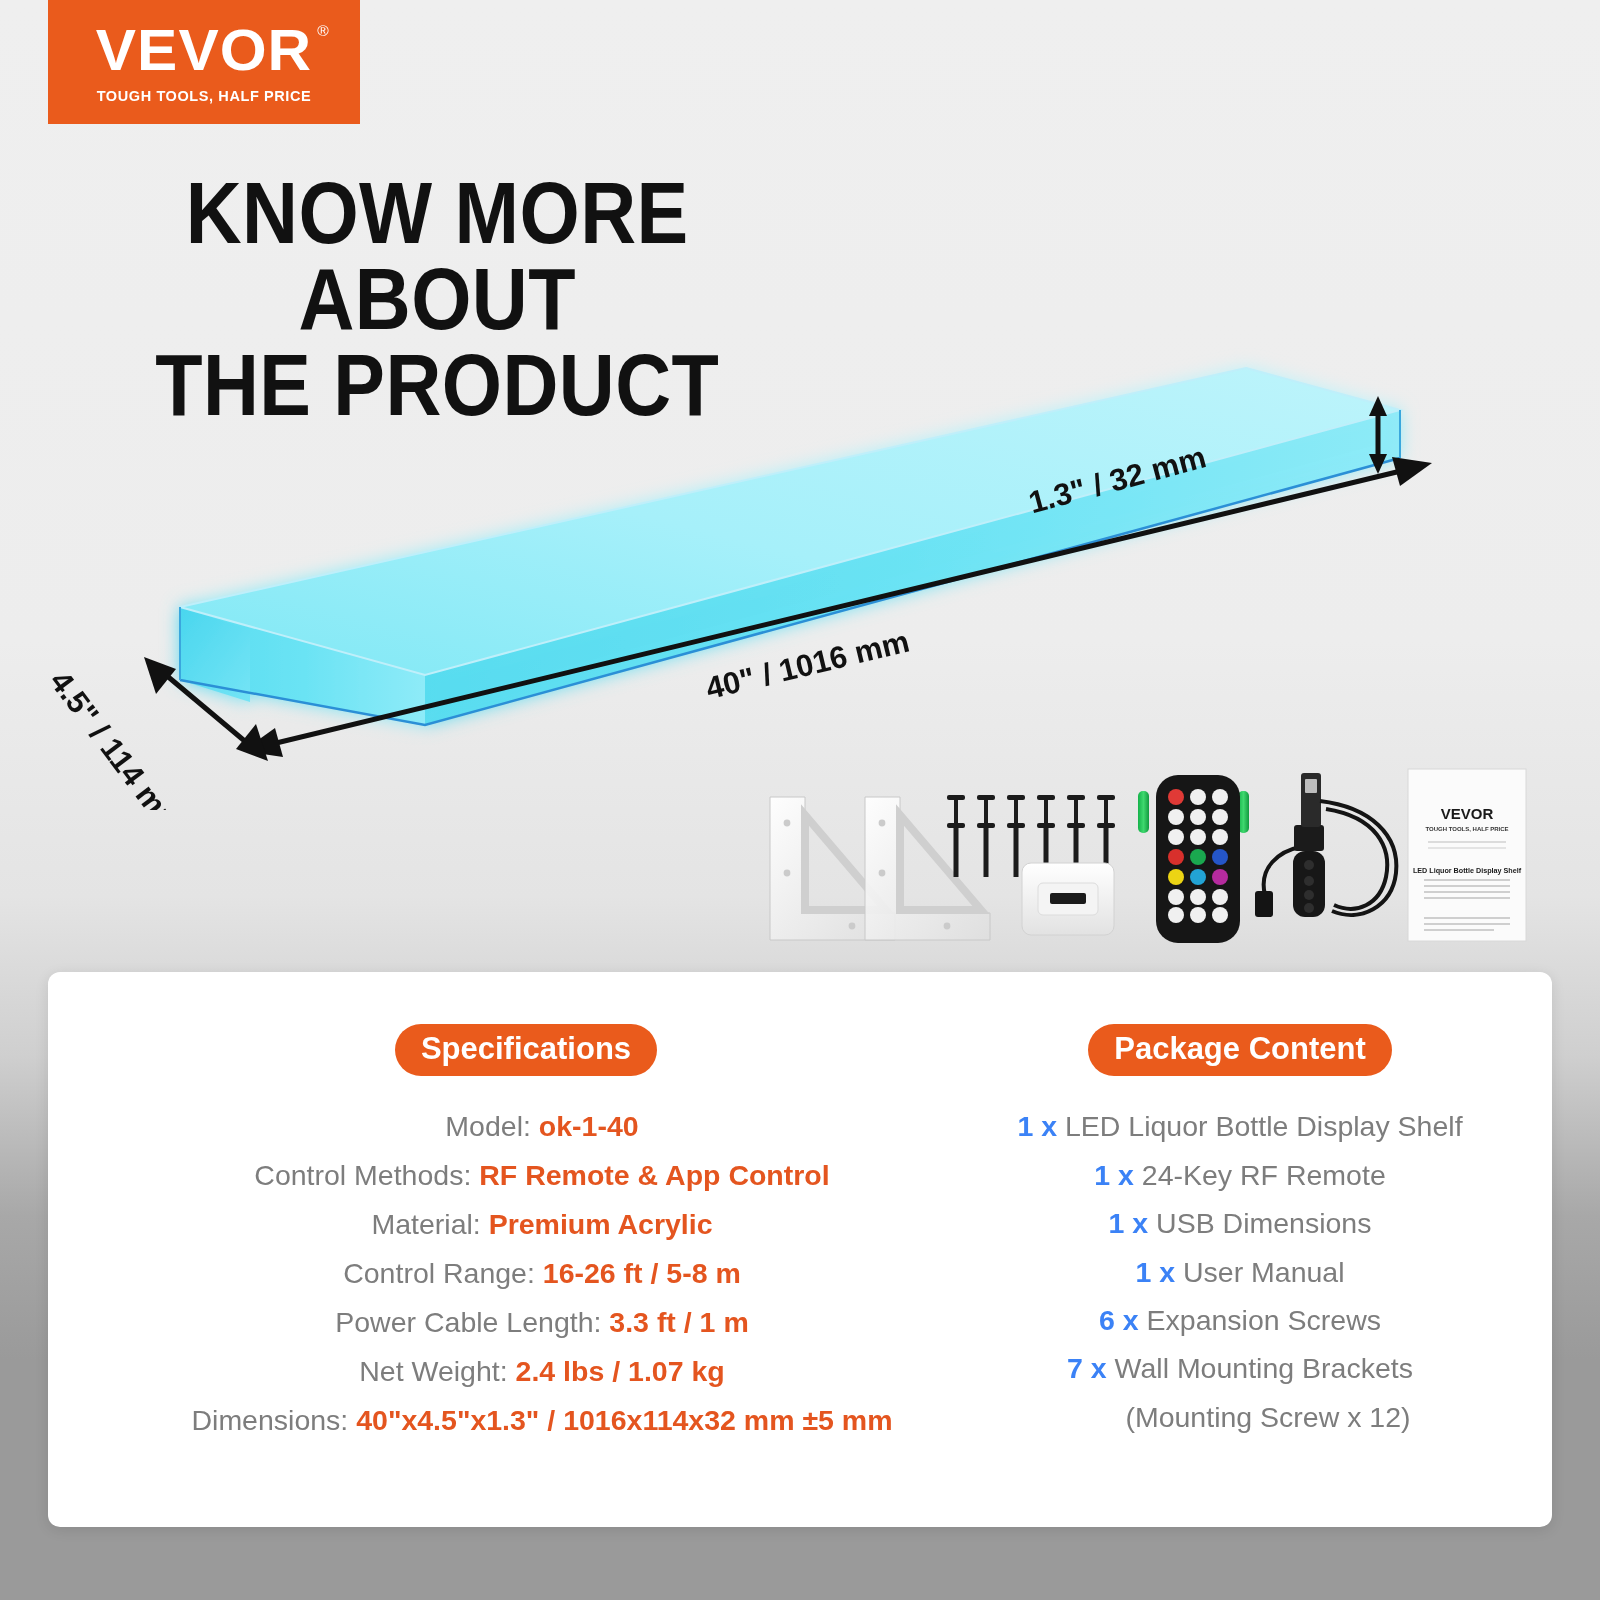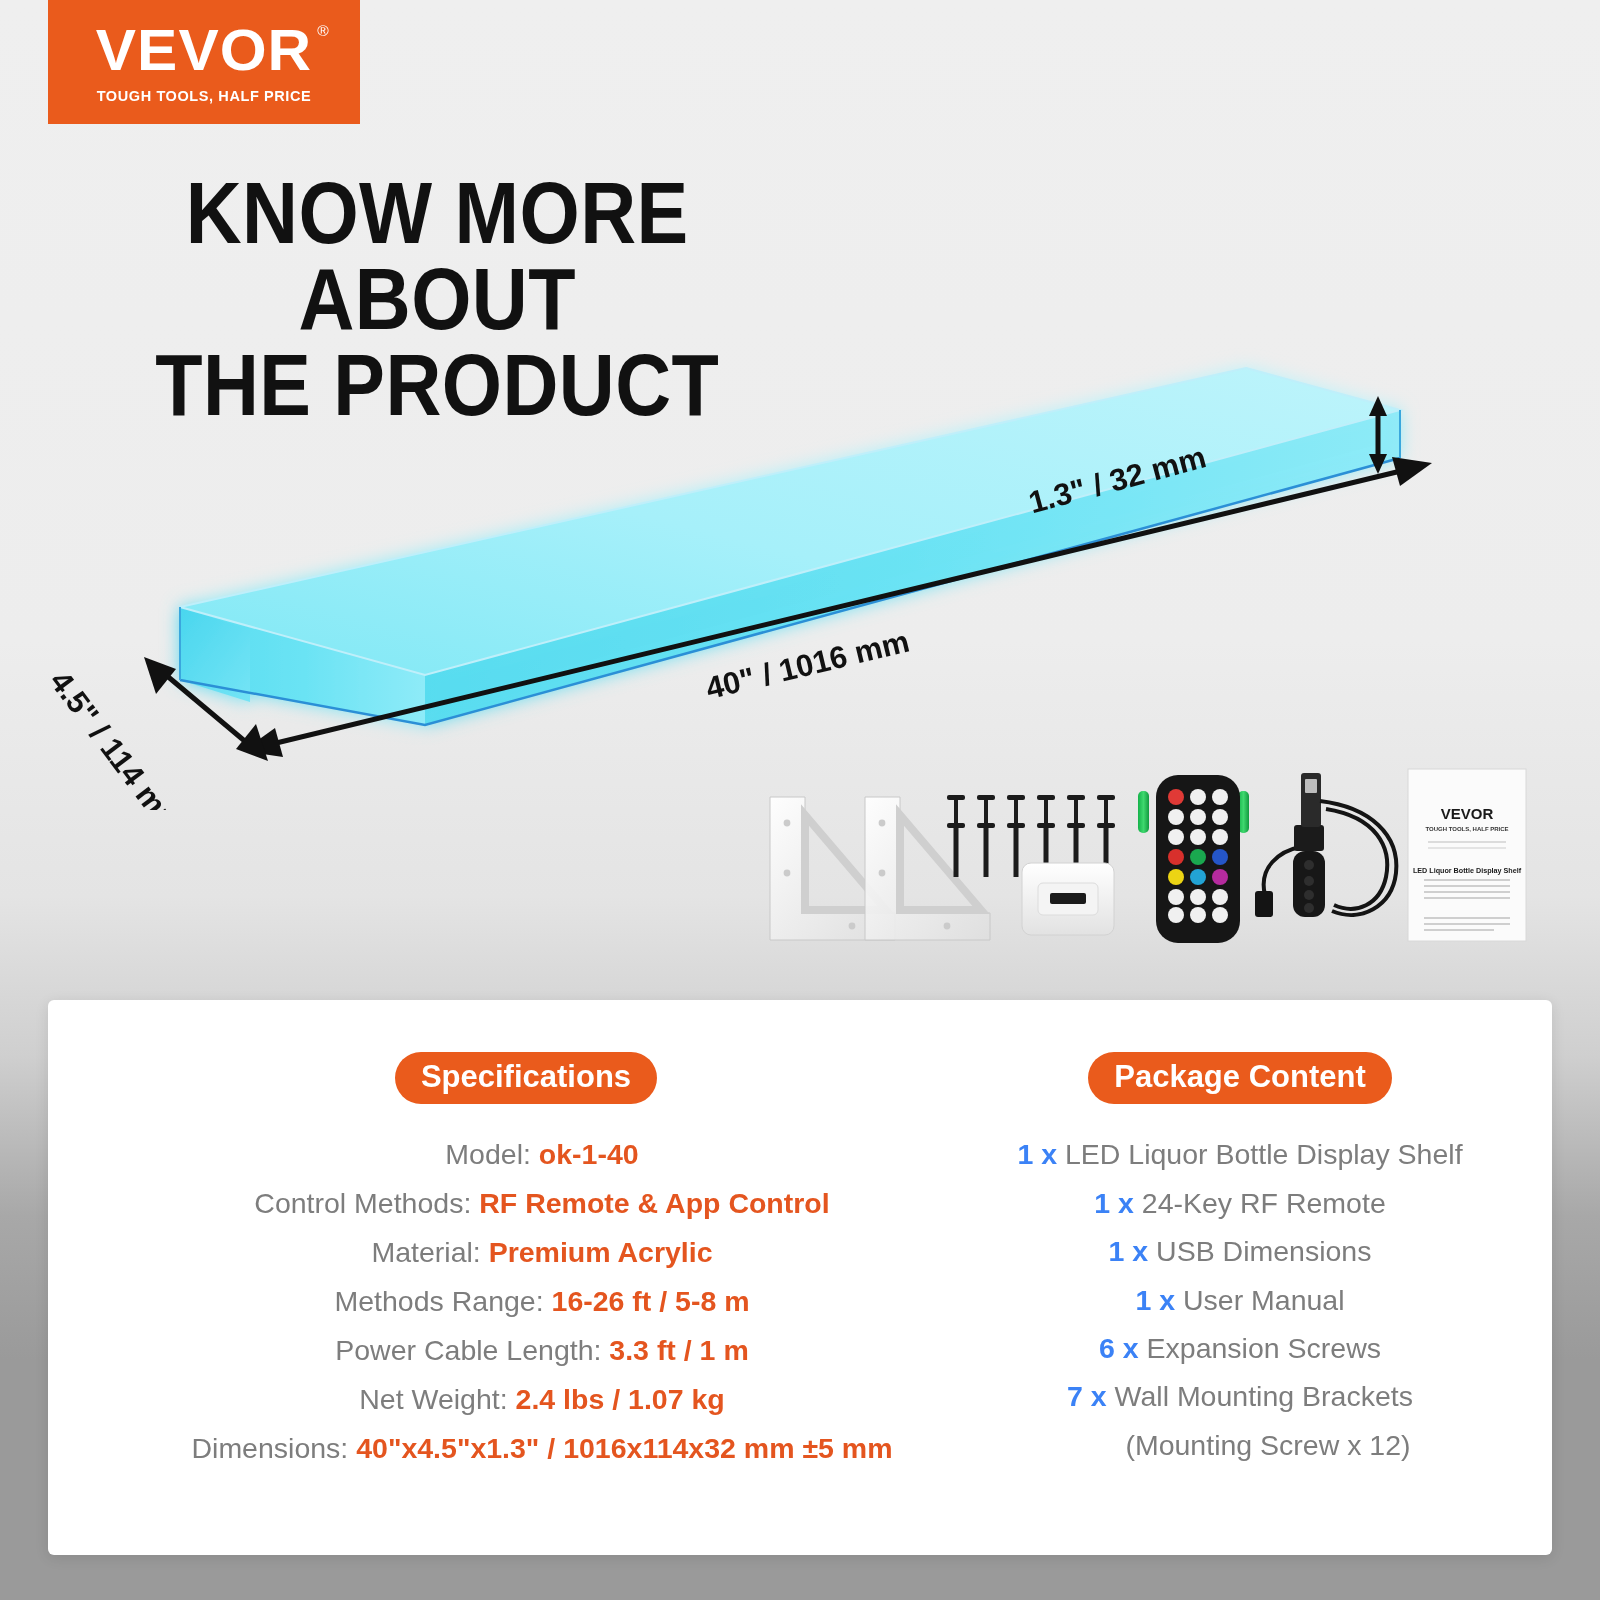--- a/index.html
+++ b/index.html
@@ -27,22 +27,22 @@
 
   
   #product{position:absolute;left:0;top:330px;width:1470px;height:480px;}
   #product svg{display:block;}
   .dimtxt{font-family:"Liberation Sans",sans-serif;font-weight:bold;fill:#111;font-size:31px;}
 
   
   #accessories{position:absolute;left:760px;top:755px;width:790px;height:200px;}
 
   
-  #card{position:absolute;left:48px;top:1000px;width:1504px;height:555px;background:#fff;
-        border-radius:6px;box-shadow:0 3px 14px rgba(0,0,0,.10);}
+  #card{position:absolute;left:48px;top:972px;width:1504px;height:555px;background:#fff;
+        border-radius:12px;box-shadow:0 3px 14px rgba(0,0,0,.10);}
   .col{position:absolute;top:52px;}
   #col-specs{left:48px;width:860px;}
   #col-pkg{left:912px;width:560px;}
   .pill{display:inline-block;background:#ea5b1c;color:#fff;font-weight:bold;font-size:31px;
         padding:9px 26px 11px;border-radius:26px;line-height:1.04;}
   .rows{margin-top:26px;}
   .srow{font-size:28.5px;line-height:1.72;color:#7d7d7d;white-space:nowrap;margin-left:32px;}
   .srow .v{color:#e4551f;font-weight:bold;}
   .prow{font-size:28.5px;line-height:1.70;color:#7d7d7d;white-space:nowrap;}
   .prow .q{color:#3b82f6;font-weight:bold;}
@@ -292,21 +292,21 @@
   </div>
 
   <div id="card">
 
     <div class="col" id="col-specs">
       <div class="pill">Specifications</div>
       <div class="rows" id="specs-rows">
           <div class="srow"><span>Model: </span><span class="v">ok-1-40</span></div>
           <div class="srow"><span>Control Methods: </span><span class="v">RF Remote &amp; App Control</span></div>
           <div class="srow"><span>Material: </span><span class="v">Premium Acrylic</span></div>
-          <div class="srow"><span>Methods Range: </span><span class="v">16-26 ft / 5-8 m</span></div>
+          <div class="srow"><span>Control Range: </span><span class="v">16-26 ft / 5-8 m</span></div>
           <div class="srow"><span>Power Cable Length: </span><span class="v">3.3 ft / 1 m</span></div>
           <div class="srow"><span>Net Weight: </span><span class="v">2.4 lbs / 1.07 kg</span></div>
           <div class="srow"><span>Dimensions: </span><span class="v">40"x4.5"x1.3" / 1016x114x32 mm ±5 mm</span></div>
         </div>
     </div>
 
     <div class="col" id="col-pkg">
       <div class="pill">Package Content</div>
       <div class="rows" id="pkg-rows">
           <div class="prow"><span class="q">1 x </span><span>LED Liquor Bottle Display Shelf</span></div>

